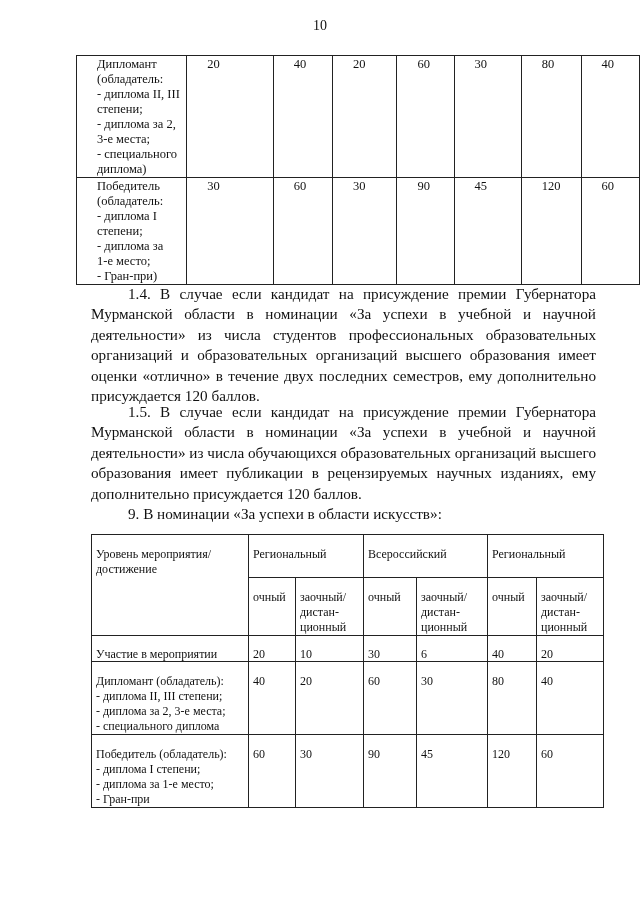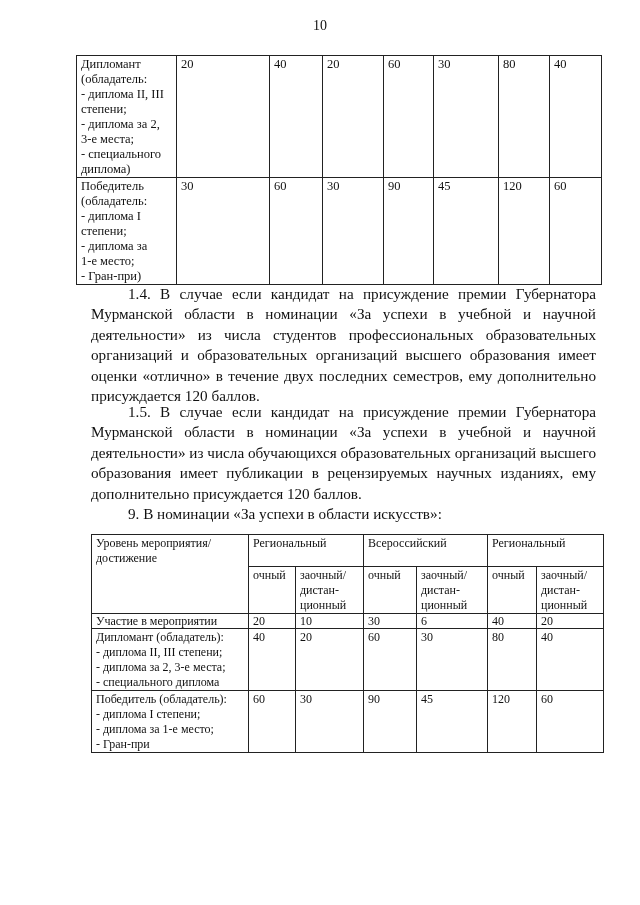--- a/index.html
+++ b/index.html
@@ -1,31 +1,31 @@
 <!DOCTYPE html>
 <html><head>
 <meta charset="utf-8">
 <style>
   html, body { margin:0; padding:0; background:#ffffff; }
   body { width:640px; height:905px; position:relative; overflow:hidden;
          font-family:"Liberation Serif", "DejaVu Serif", serif; color:#111; }
   .page-num { position:absolute; top:18px; left:0; width:640px; text-align:center; font-size:14px; }
   table { border-collapse:collapse; position:absolute; }
-  td { border:1px solid #222; vertical-align:top; padding:1px 4px 0 4px; font-size:12.5px; line-height:15px; }
+  td { border:1px solid #222; vertical-align:top; padding:1px 4px 0 20px; font-size:12.5px; line-height:15px; }
   #t1 { left:76px; top:55px; }
   #t1 td.lbl { width:91px; }
   #t1 tr.r1 td { height:120px; }
   #t1 tr.r2 td { height:101px; }
   .para { position:absolute; left:91px; width:505px; font-size:15.2px; line-height:20.4px; text-align:justify; }
   .para .ind { display:inline-block; width:37px; }
   #p14 { top:284px; }
   #p15 { top:402px; }
   #h2 { position:absolute; left:128px; top:505px; font-size:15.2px; }
   #t2 { left:91px; top:534px; }
-  #t2 td { font-size:12px; line-height:15px; padding:1px 4px 0 4px; }
+  #t2 td { font-size:12px; line-height:15px; padding:12px 4px 0 4px; }
   #t2 .c0 { width:148px; }
   #t2 .c1 { width:38px; }
   #t2 .c2 { width:59px; }
   #t2 .c3 { width:44px; }
   #t2 .c4 { width:62px; }
   #t2 .c5 { width:40px; }
   #t2 .c6 { width:58px; }
   #t2 tr.h1 td { height:30px; }
   #t2 tr.h2 td { height:44px; }
   #t2 tr.p td { height:12px; line-height:13px; }

